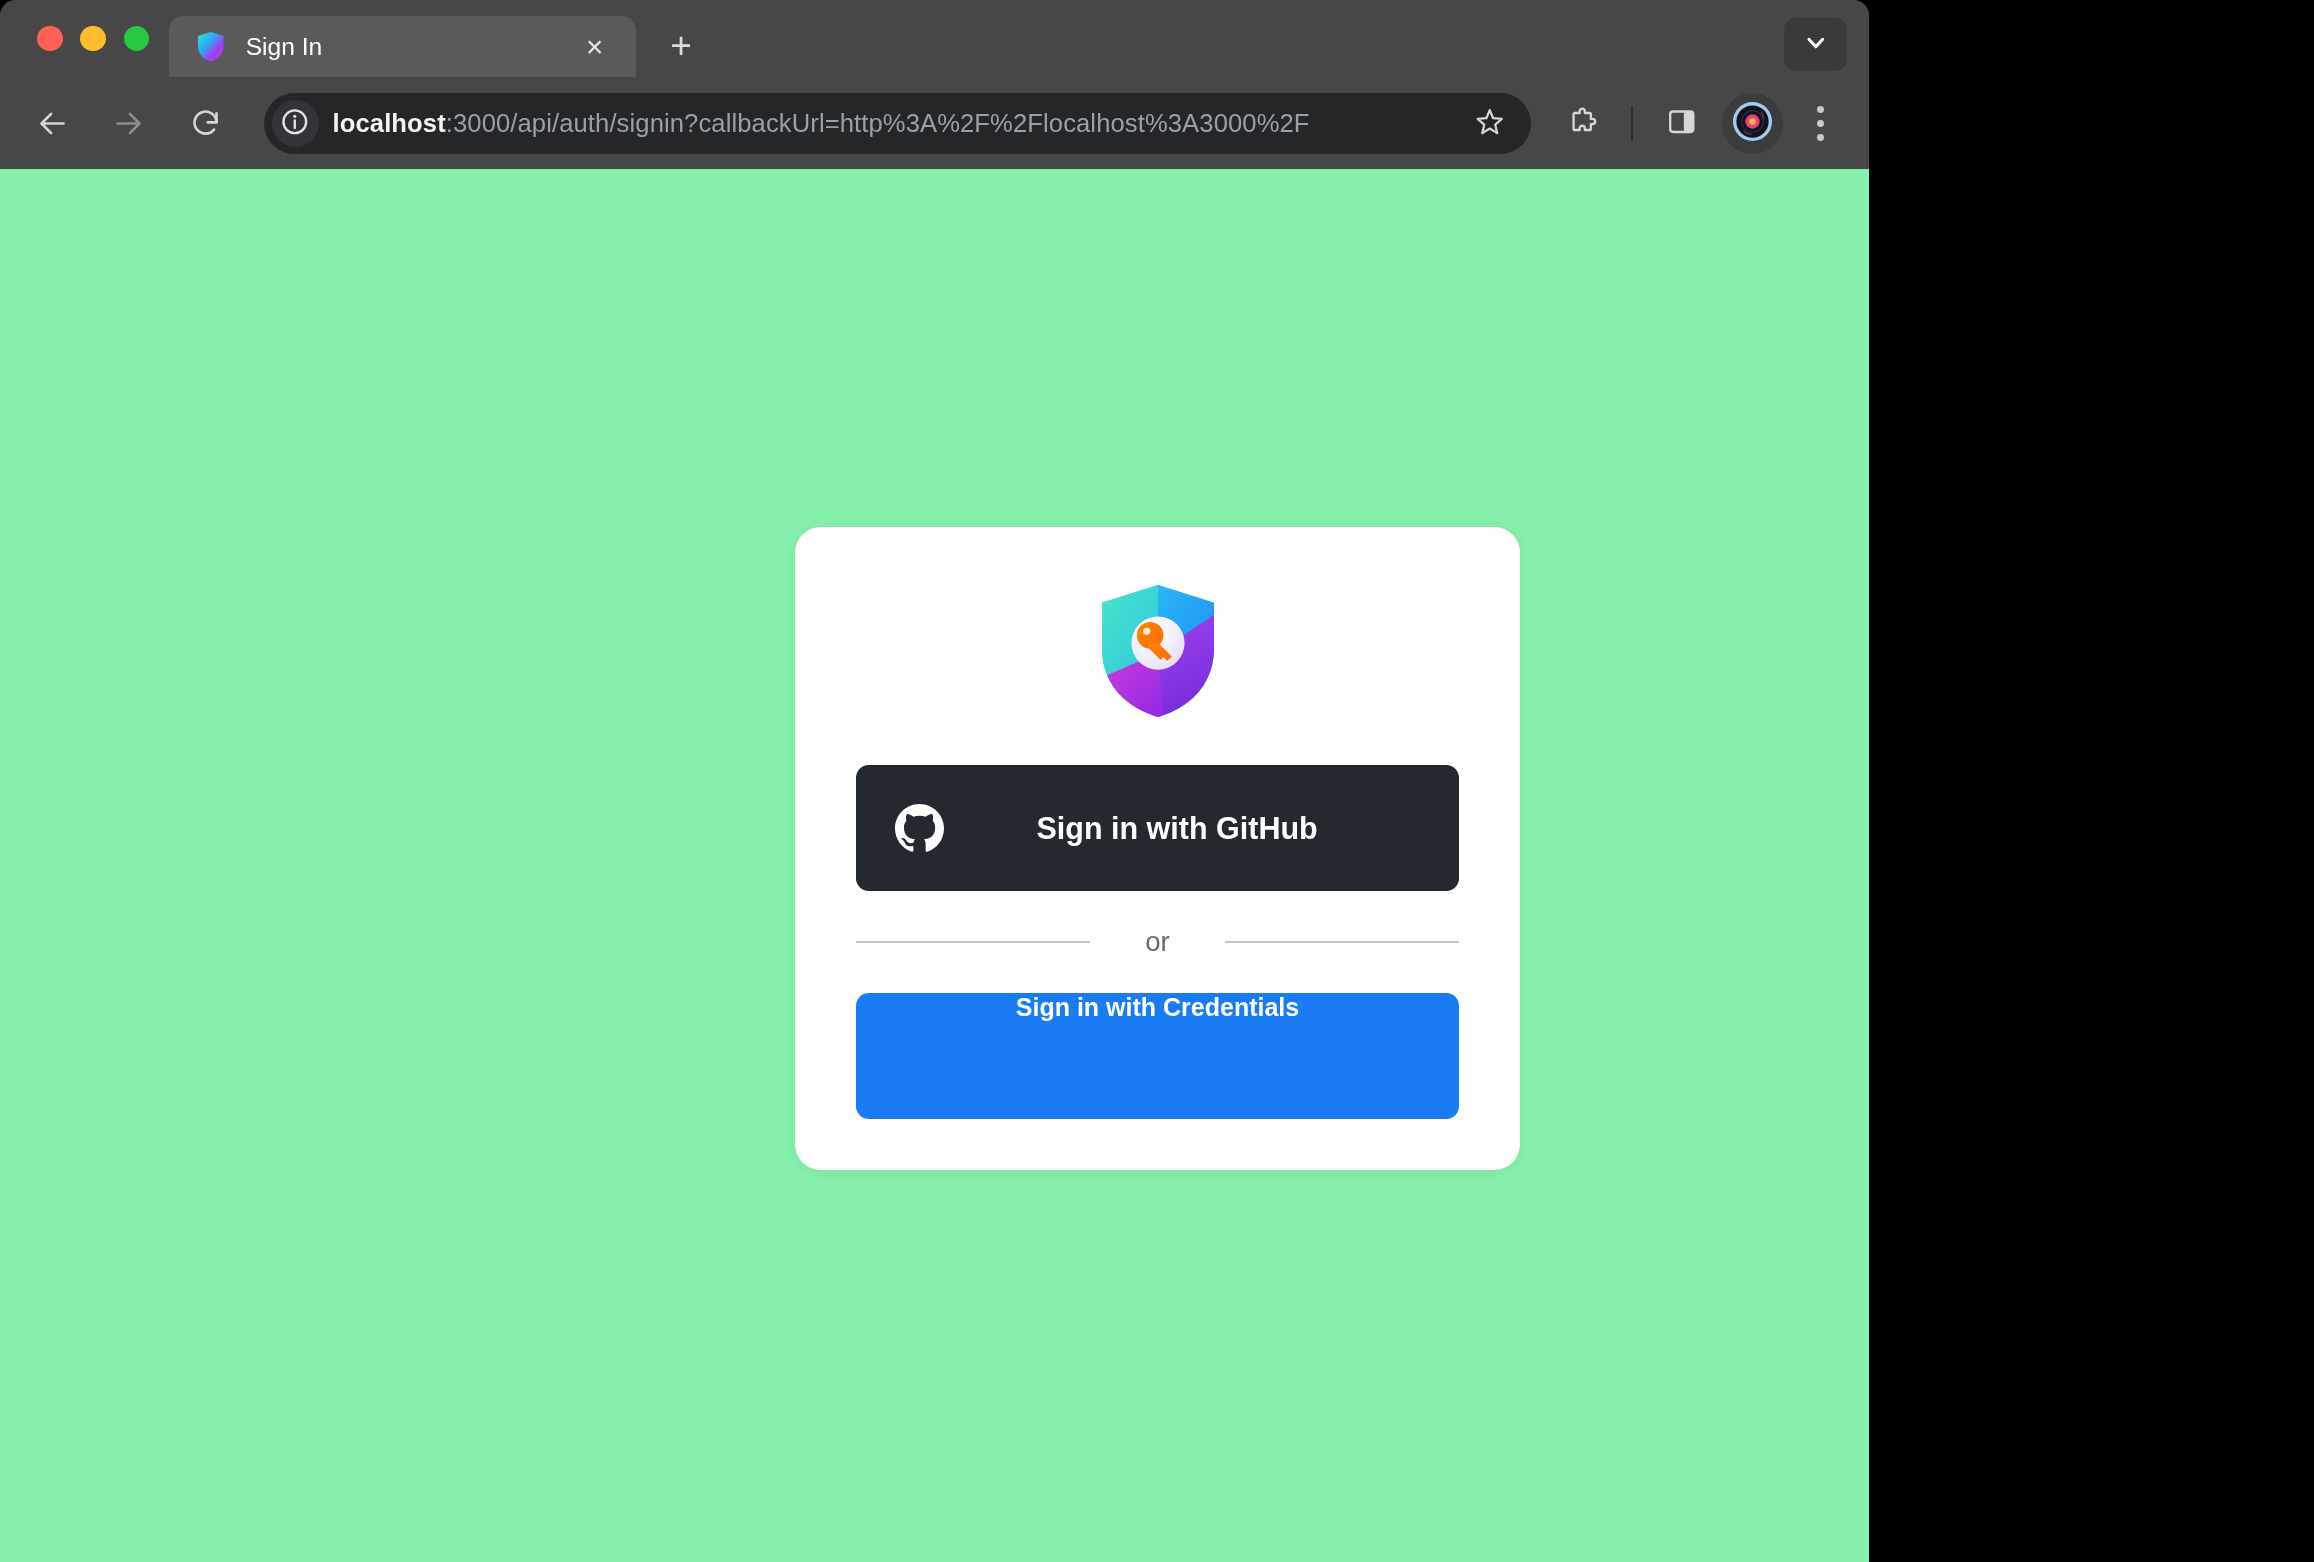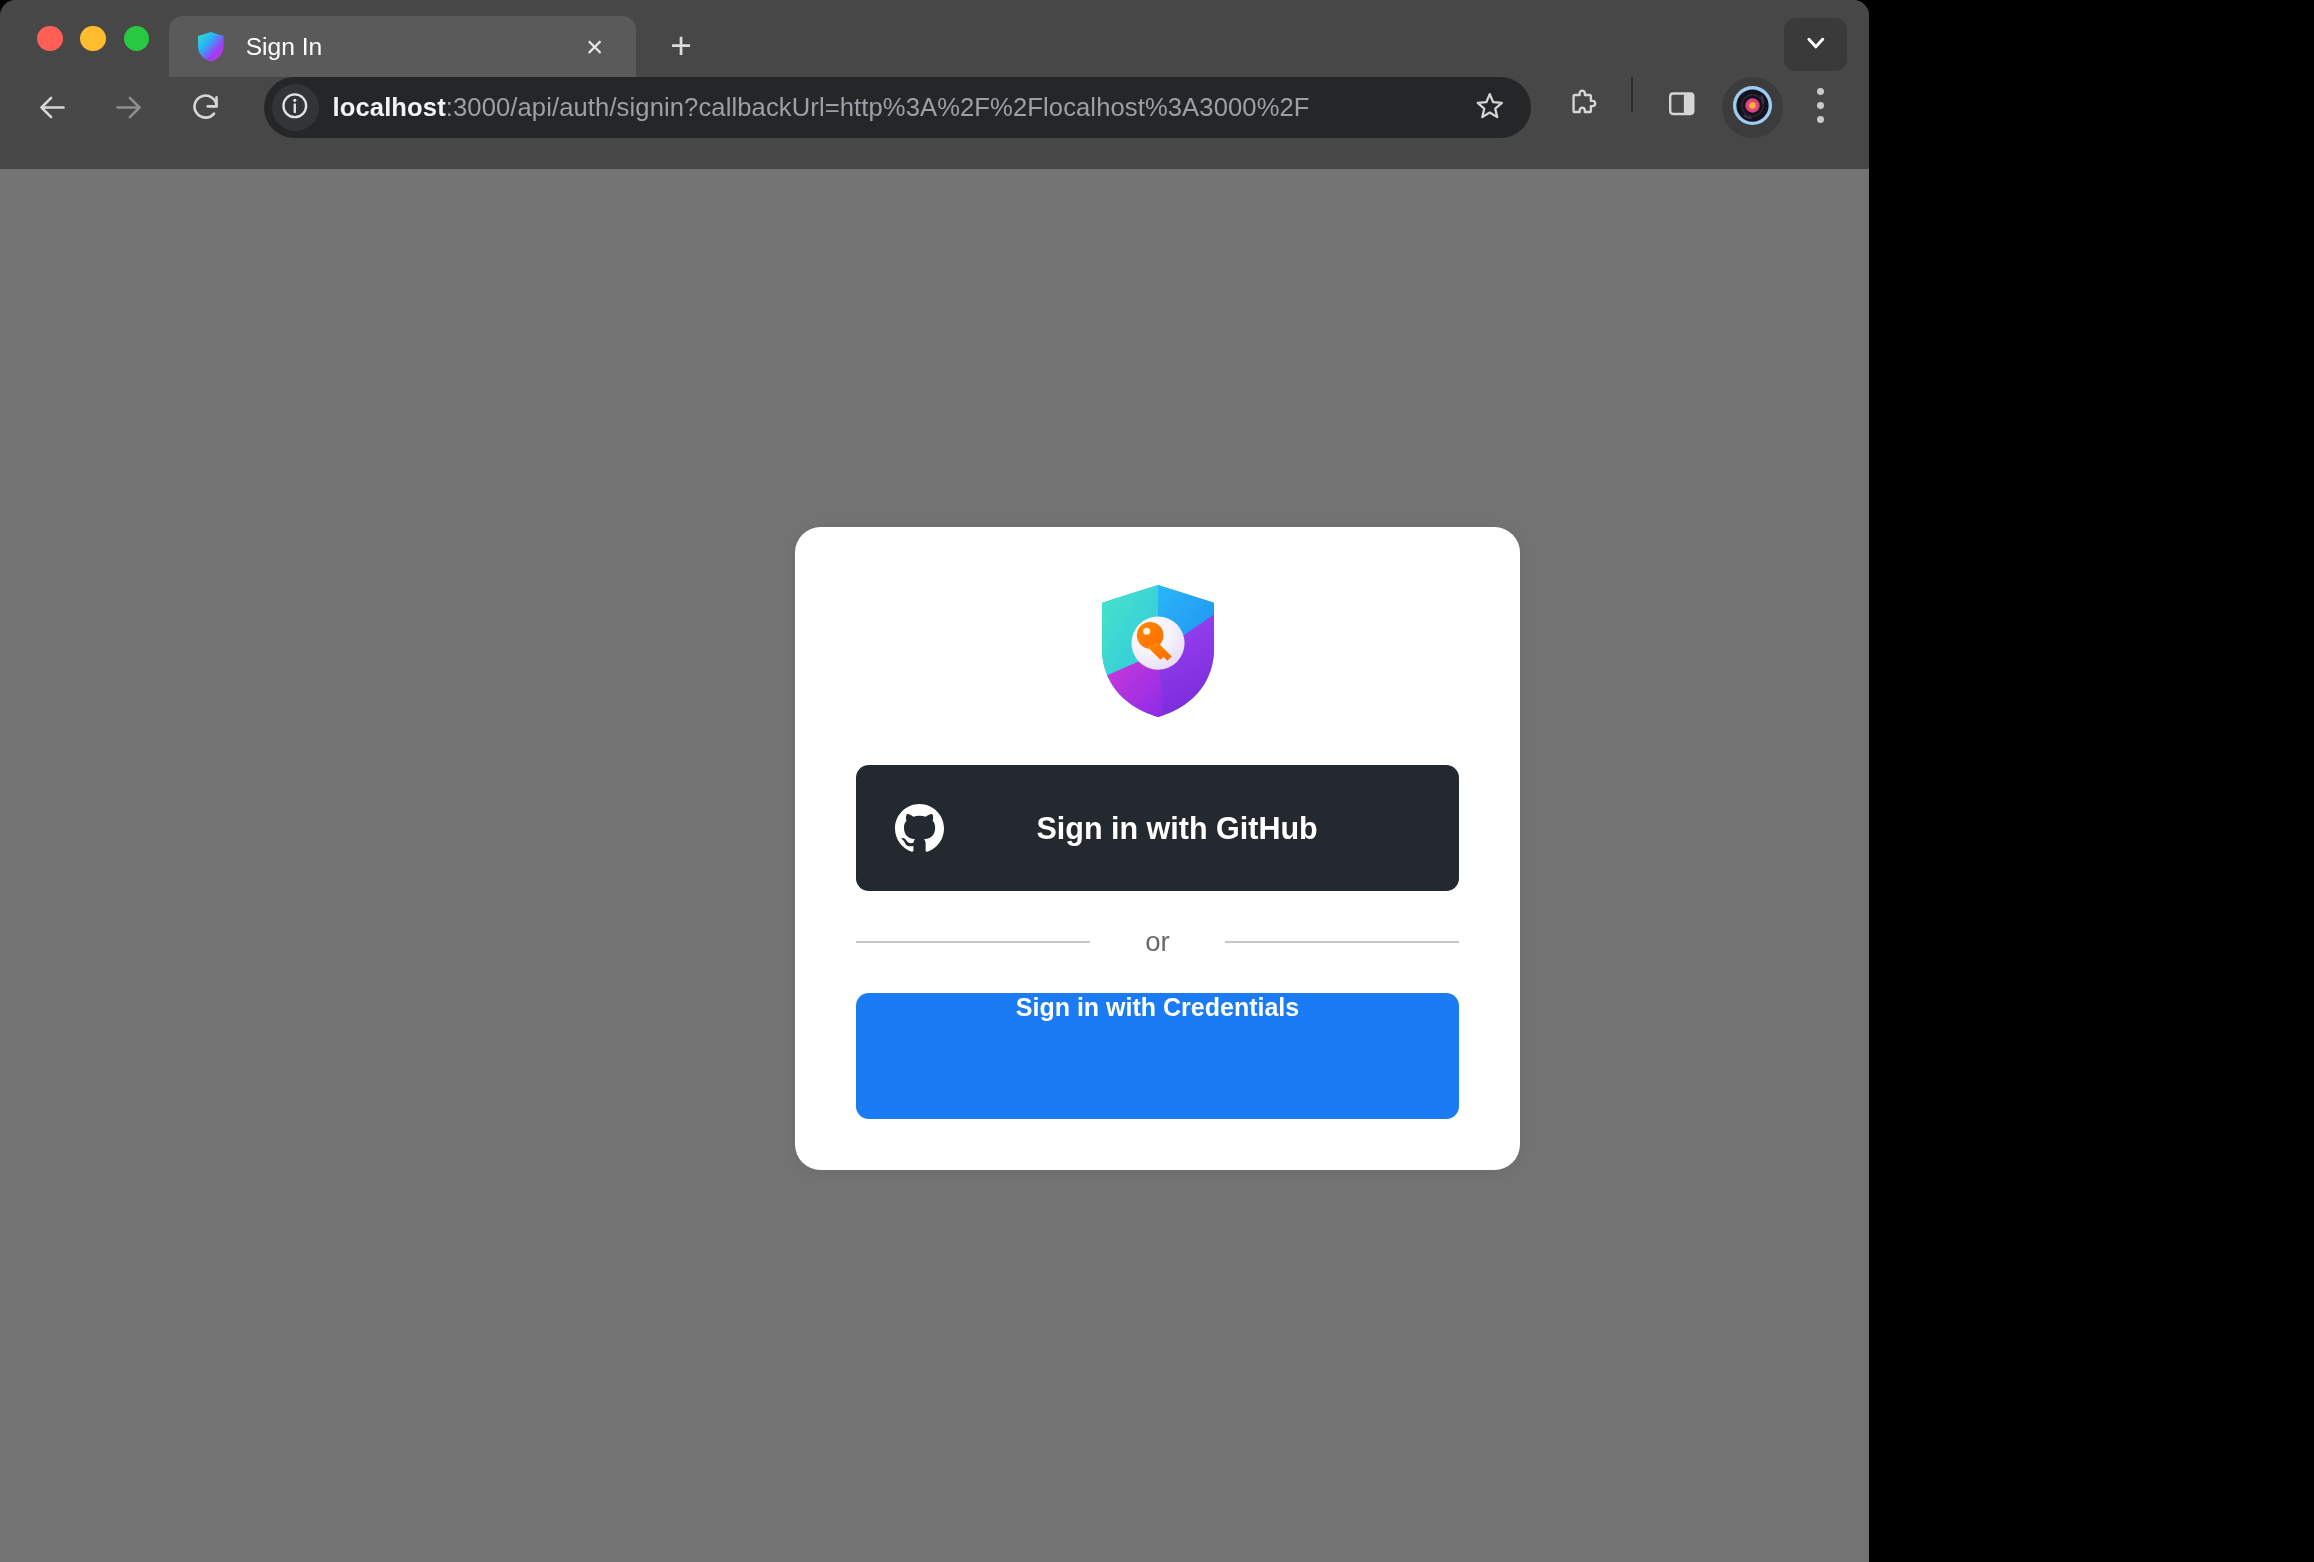--- a/index.html
+++ b/index.html
@@ -86,21 +86,21 @@
     display: flex; align-items: center; justify-content: center;
     border-radius: 11.8px;
     background: #3a3a3a;
   }
 
   
   .toolbar {
     height: 93px;
     background: #474747;
     display: flex;
-    align-items: flex-start;
+    align-items: center;
     padding: 0 21.7px 0 13.8px;
     gap: 0;
   }
   .nav-btn {
     width: 61px; height: 61px;
     flex: 0 0 auto;
     display: flex; align-items: center; justify-content: center;
     border-radius: 50%;
     margin: 0 7.9px;
   }
@@ -173,21 +173,21 @@
   }
   .menu-dot { width: 6.9px; height: 6.9px; border-radius: 50%; background: #c9c9c9; }
 
   
   .viewport {
     position: absolute;
     left: 0;
     top: 169px;
     width: 2315px;
     height: 1393px;
-    background: #737373;
+    background: #86efac;
     display: flex;
     align-items: flex-start;
     justify-content: center;
   }
 
   .signin-card {
     margin-top: 358px;
     width: 725px;
     background: #ffffff;
     border-radius: 25.6px;

